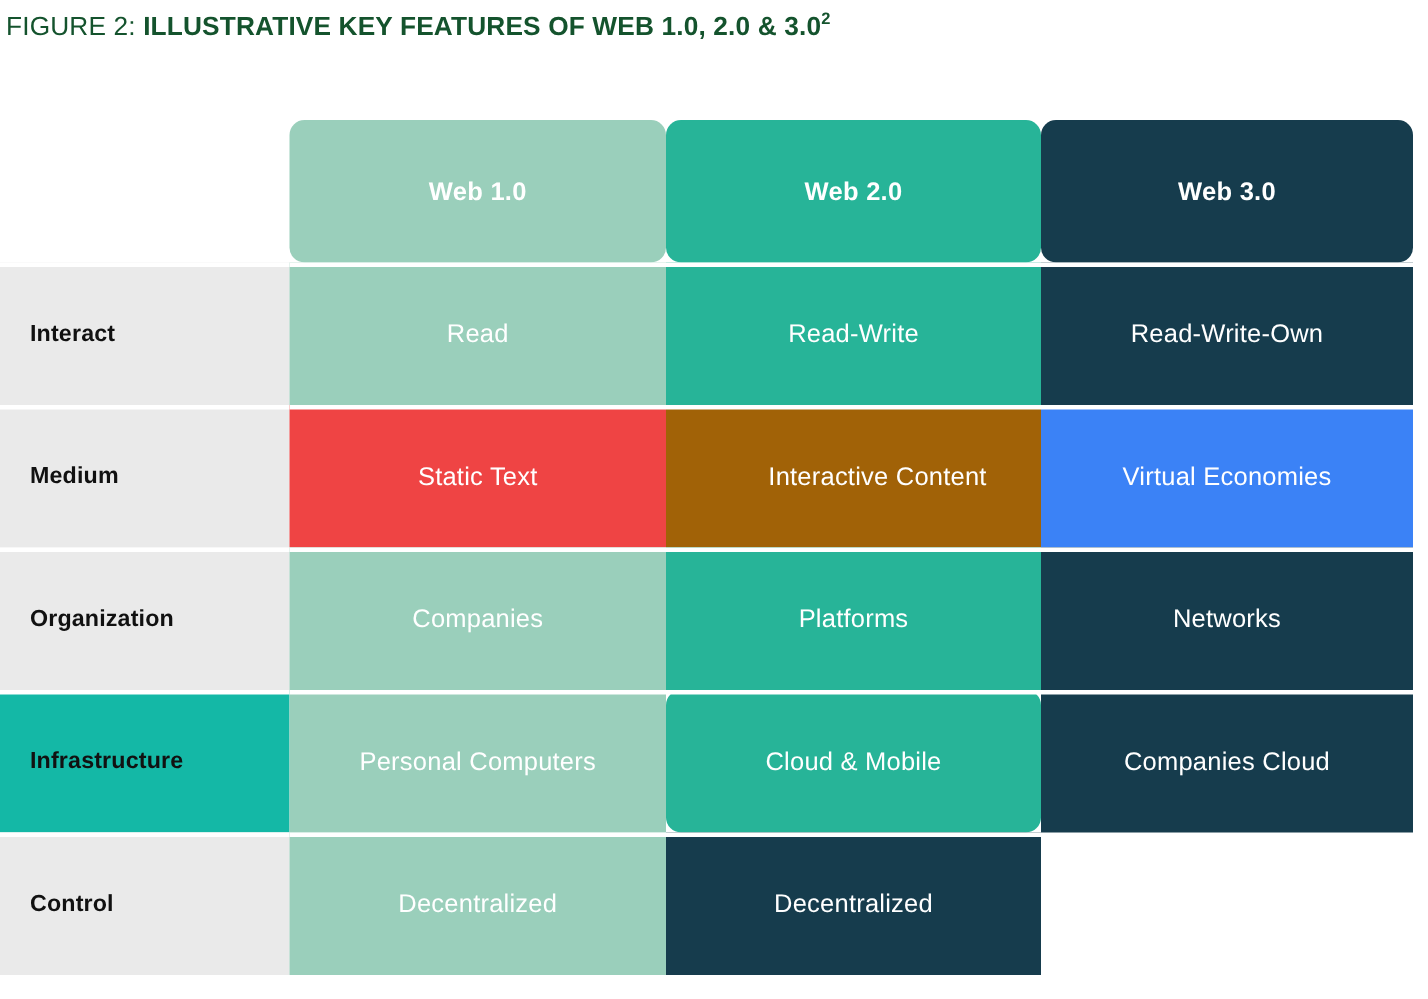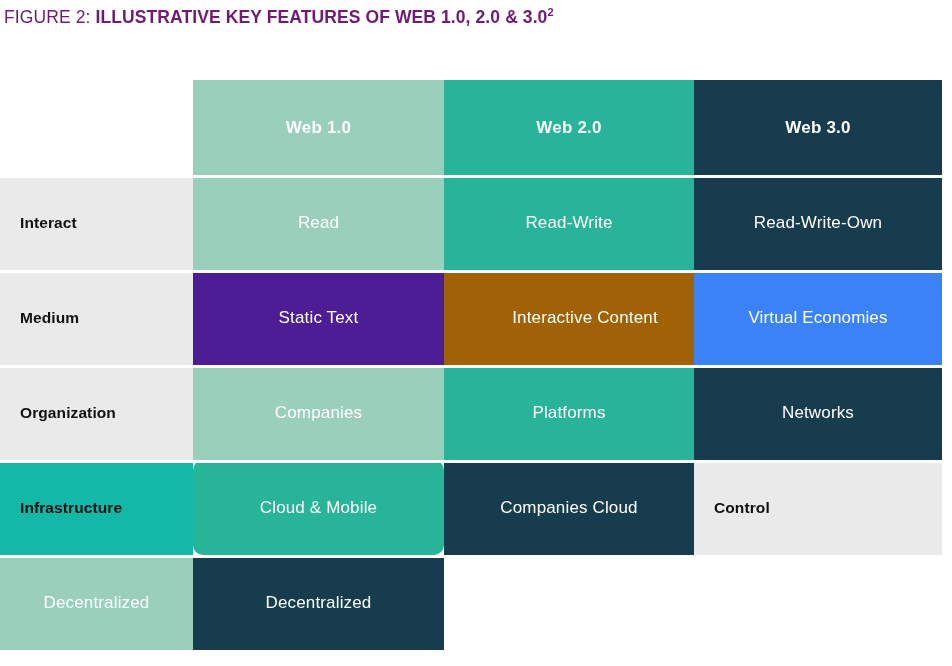--- a/index.html
+++ b/index.html
@@ -27,21 +27,21 @@
   .figure-title {
     position: absolute;
     left: 4px;
     top: 4px;
     width: 940px;
     height: 26px;
     line-height: 26px;
     white-space: nowrap;
     font-size: 17.5px;
     letter-spacing: 0.1px;
-    color: #701a75;
+    color: #14532d;
     font-weight: 400;
   }
   .figure-title .title-label {
     font-weight: 400;
   }
   .figure-title .title-main {
     font-weight: 700;
   }
   .figure-title .title-sup {
     font-weight: 700;
@@ -74,20 +74,21 @@
   
   .hdr-spacer {
     background: #ffffff;
   }
   .col-head {
     justify-content: center;
     color: #ffffff;
     font-weight: 700;
     font-size: 17px;
     letter-spacing: 0.2px;
+    border-radius: 10px;
   }
 
   
   .row-label {
     background: #eaeaea;
     color: #111111;
     font-weight: 700;
     font-size: 15.5px;
     padding-left: 20px;
     justify-content: flex-start;
@@ -145,21 +146,21 @@
       </div>
     <div class="cell value c-web3" style="background: rgb(22, 60, 77);">
       <span>Read-Write-Own</span>
     <div style="position: absolute; left: 0px; right: 0px; top: 0px; height: 3px; background: rgb(255, 255, 255);"></div>
       </div>
 
     <div class="cell row-label" style="background: rgb(234, 234, 234);">
       <span>Medium</span>
     <div style="position: absolute; left: 0px; right: 0px; top: 0px; height: 3px; background: rgb(255, 255, 255);"></div>
       </div>
-    <div class="cell value c-web1" style="background: #4c1d95;">
+    <div class="cell value c-web1" style="background: #ef4444;">
       <span>Static Text</span>
     <div style="position: absolute; left: 0px; right: 0px; top: 0px; height: 3px; background: rgb(255, 255, 255);"></div>
       </div>
     <div class="cell value c-web2" style="background: #a16207; padding-left: 32px;">
       <span>Interactive Content</span>
     <div style="position: absolute; left: 0px; right: 0px; top: 0px; height: 3px; background: rgb(255, 255, 255);"></div>
       </div>
     <div class="cell value c-web3" style="background: #3b82f6; align-items: center;">
       <span>Virtual Economies</span>
     <div style="position: absolute; left: 0px; right: 0px; top: 0px; height: 3px; background: rgb(255, 255, 255);"></div>
@@ -179,20 +180,24 @@
       </div>
     <div class="cell value c-web3" style="background: rgb(22, 60, 77);">
       <span>Networks</span>
     <div style="position: absolute; left: 0px; right: 0px; top: 0px; height: 3px; background: rgb(255, 255, 255);"></div>
       </div>
 
     <div class="cell row-label" style="background: #14b8a6;">
       <span>Infrastructure</span>
     <div style="position: absolute; left: 0px; right: 0px; top: 0px; height: 3px; background: rgb(255, 255, 255);"></div>
       </div>
+    <div class="cell value c-web1" style="background: rgb(154, 207, 187);">
+      <span>Personal Computers</span>
+    <div style="position: absolute; left: 0px; right: 0px; top: 0px; height: 3px; background: rgb(255, 255, 255);"></div>
+      </div>
     <div class="cell value c-web2" style="background: rgb(39, 180, 152); border-radius: 10px;">
       <span>Cloud &amp; Mobile</span>
     <div style="position: absolute; left: 0px; right: 0px; top: 0px; height: 3px; background: rgb(255, 255, 255);"></div>
       </div>
     <div class="cell value c-web3" style="background: rgb(22, 60, 77);">
       <span>Companies Cloud</span>
     <div style="position: absolute; left: 0px; right: 0px; top: 0px; height: 3px; background: rgb(255, 255, 255);"></div>
       </div>
 
     <div class="cell row-label" style="background: rgb(234, 234, 234);">

